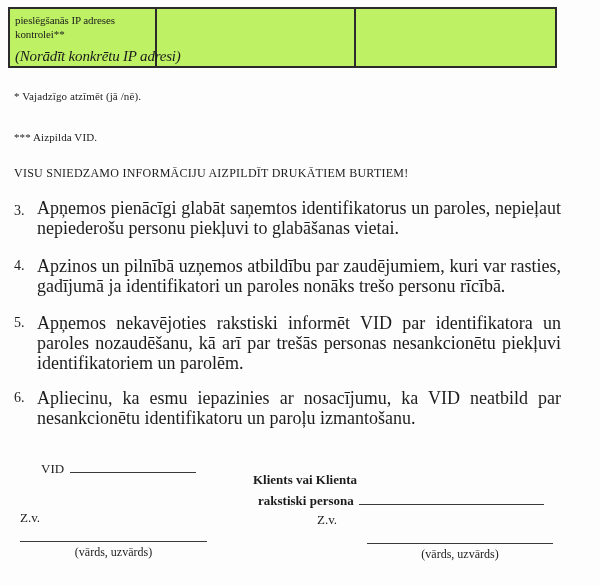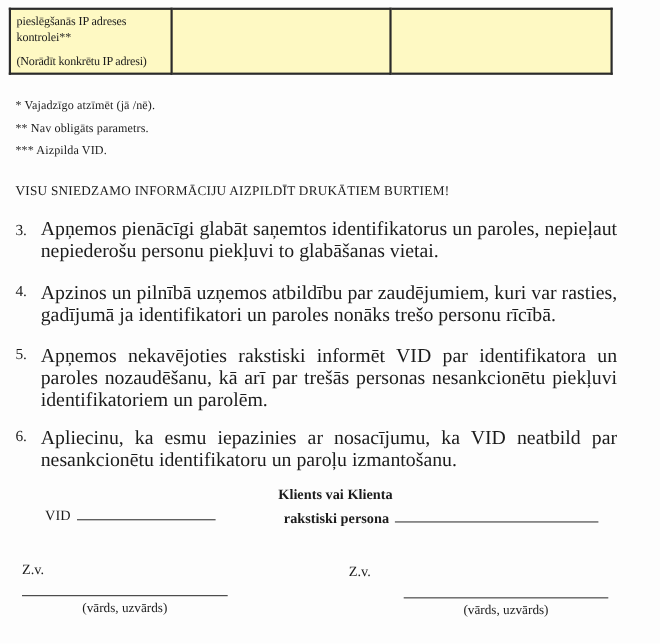--- a/index.html
+++ b/index.html
@@ -22,36 +22,37 @@
     position: absolute;
     left: 8px; top: 7px;
     width: 547px;
     border-collapse: collapse;
     table-layout: fixed;
   }
   .ip-table td {
     border: 2px solid #2b2b2b;
     vertical-align: top;
     height: 58px;
-    background: #fef9c3;
+    background: #bef264;
   }
   .ip-table .c1 { width: 147px; padding: 5px 3px 3px 5px; }
   .ip-table .c2 { width: 199px; }
   .ip-table .c3 { width: 201px; }
   .cell-label {
     font-size: 11px;
     line-height: 13.5px;
     letter-spacing: -0.1px;
   }
   .cell-note {
-    font-size: 11px;
+    font-size: 15px;
     line-height: 13px;
     letter-spacing: -0.2px;
     white-space: nowrap;
     margin-top: 9px;
+    font-style: italic;
   }
 
   
   .footnote {
     position: absolute;
     left: 14px;
     font-size: 11px;
     letter-spacing: 0.1px;
   }
   .fn1 { top: 90px; }
@@ -101,21 +102,21 @@
   .sig-line {
     display: inline-block;
     border-bottom: 1.6px solid #3a3a3a;
     height: 11px;
     vertical-align: baseline;
   }
   .sig-vid .sig-line { width: 126px; margin-left: 6px; }
 
   .sig-client {
     position: absolute;
-    left: 253px; top: 439px;
+    left: 253px; top: 469px;
     font-weight: bold;
     font-size: 13px;
     line-height: 21px;
     white-space: nowrap;
   }
   .sig-client .l2 { padding-left: 5px; }
   .sig-client .sig-line { width: 185px; margin-left: 5px; }
 
   .zv {
     position: absolute;
@@ -149,21 +150,20 @@
         <div class="cell-label">pieslēgšanās IP adreses kontrolei**</div>
         <div class="cell-note">(Norādīt konkrētu IP adresi)</div>
       </td>
       <td class="c2"></td>
       <td class="c3"></td>
     </tr>
   </tbody>
     </table>
 
   <div class="footnote fn1">* Vajadzīgo atzīmēt (jā /nē).</div>
-  <div class="footnote fn2">** Nav obligāts parametrs.</div>
   <div class="footnote fn3">*** Aizpilda VID.</div>
 
   <div class="notice">VISU SNIEDZAMO INFORMĀCIJU AIZPILDĪT DRUKĀTIEM BURTIEM!</div>
 
   <div class="item item-3">
     <span class="num">3.</span>
     <div class="txt">Apņemos pienācīgi glabāt saņemtos identifikatorus un paroles, nepieļaut nepiederošu personu piekļuvi to glabāšanas vietai.</div>
   </div>
 
   <div class="item item-4">

